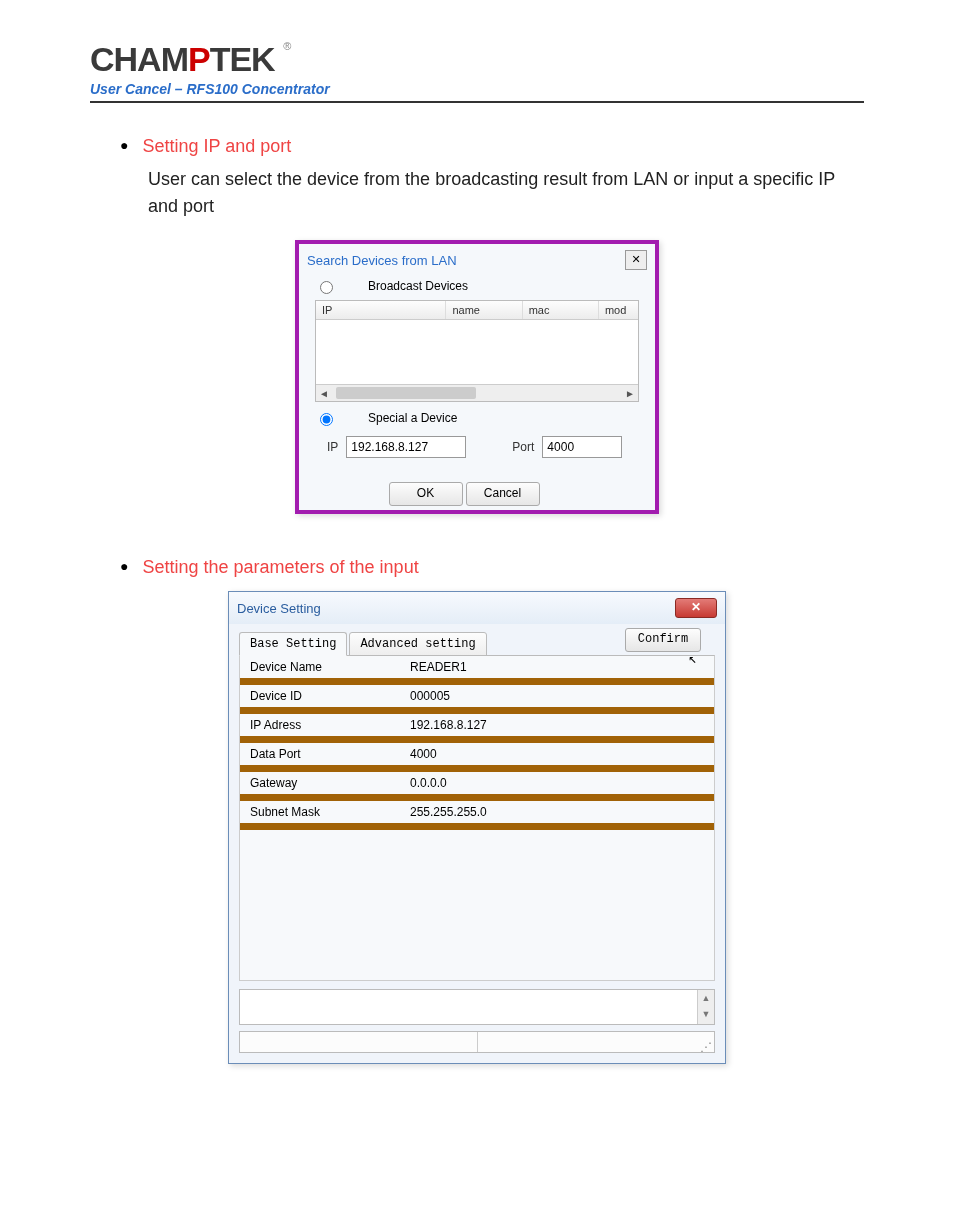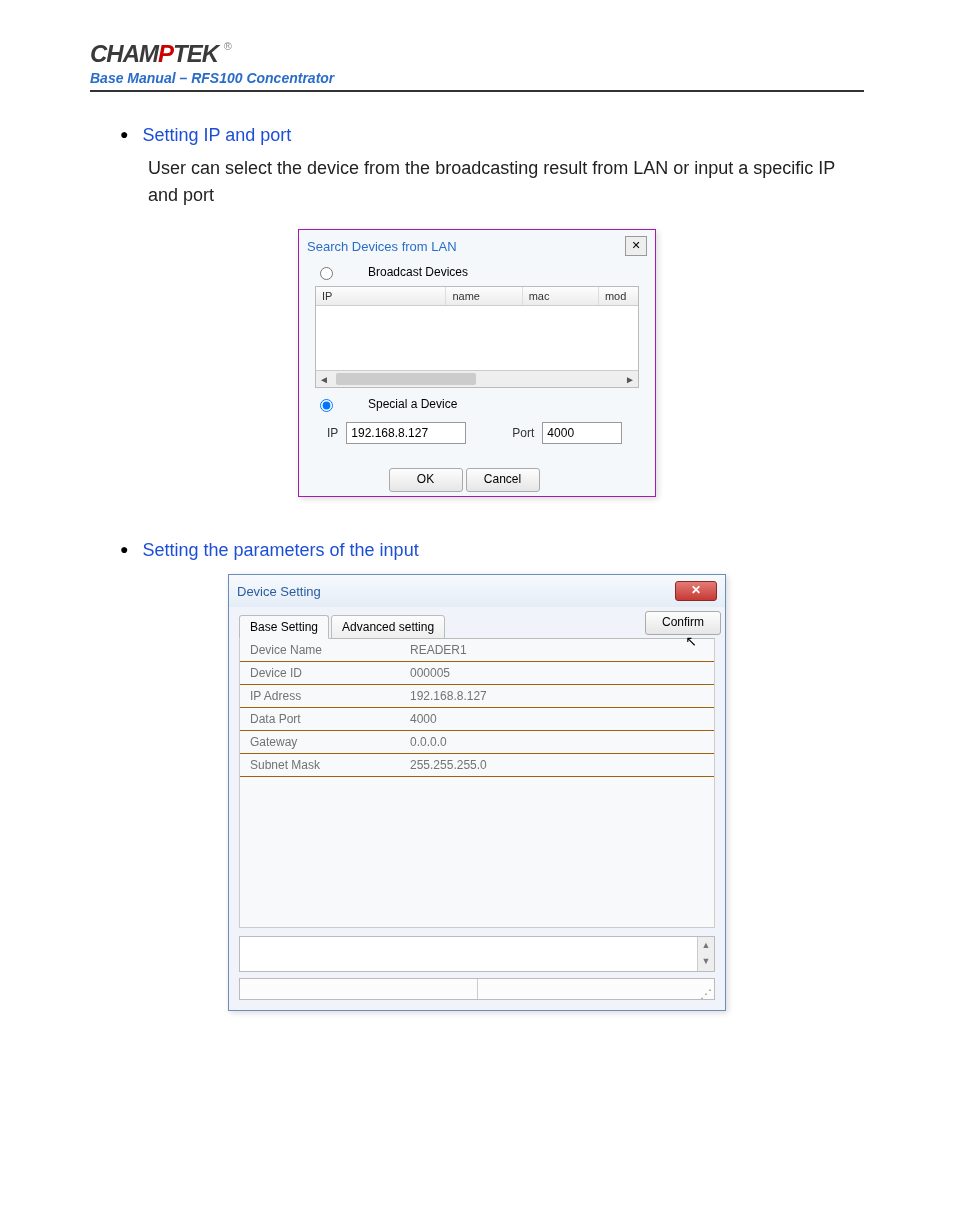--- a/index.html
+++ b/index.html
@@ -10,23 +10,22 @@
     width: 954px;
   }
   .page {
     padding: 40px 90px 60px 90px;
     width: 774px;
   }
   .header-logo {
     margin-bottom: 2px;
   }
   .logo-text {
-    font-size: 24px;
+    font-size: 34px;
     font-weight: bold;
-    font-style: italic;
     color: #3a3a3a;
     letter-spacing: -1px;
   }
   .logo-text .red-m {
     color: #c00;
   }
   .reg-mark {
     font-size: 11px;
     color: #888;
     vertical-align: top;
@@ -48,36 +47,36 @@
     margin-left: 30px;
     margin-bottom: 6px;
   }
   .bullet-dot {
     font-size: 14px;
     margin-right: 14px;
     margin-top: 4px;
   }
   .bullet-text {
     font-size: 18px;
-    color: #1d4ed8;
+    color: #ef4444;
     line-height: 1.5;
   }
   .bullet-desc {
     margin-left: 58px;
     font-size: 18px;
     color: #222;
     line-height: 1.5;
     margin-bottom: 20px;
   }
 
   
   .dialog1 {
     width: 356px;
     margin: 10px auto 40px auto;
-    border: 1px solid #a21caf;
+    border: 4px solid #a21caf;
     background: #f5f8fb;
     box-shadow: 2px 2px 6px rgba(0,0,0,0.15);
     font-size: 12px;
   }
   .dialog1-titlebar {
     padding: 6px 8px;
     display: flex;
     justify-content: space-between;
     align-items: center;
     background: #f5f8fb;
@@ -216,40 +215,41 @@
     font-weight: bold;
     font-size: 12px;
     text-align: center;
     line-height: 16px;
     cursor: pointer;
   }
   .tab-row {
     display: flex;
     padding: 8px 10px 0 10px;
     position: relative;
+    font-family: Liberation Mono, monospace;
   }
   .tab {
     padding: 4px 10px;
     border: 1px solid #bbb;
     background: linear-gradient(#fdfdfd,#eee);
     font-size: 12px;
     margin-right: 2px;
     cursor: pointer;
     border-top-left-radius: 3px;
     border-top-right-radius: 3px;
     position: relative;
     z-index: 2;
   }
   .tab.active {
     border-bottom: 1px solid #f7f9fb;
     background: #f7f9fb;
   }
   .confirm-btn {
     position: absolute;
-    right: 4px;
+    right: 24px;
     top: 4px;
     width: 74px;
     height: 22px;
     background: linear-gradient(#fdfdfd,#e6e6e6);
     border: 1px solid #aaa;
     border-radius: 3px;
     font-size: 12px;
     cursor: pointer;
     line-height: 20px;
     text-align: center;
@@ -266,24 +266,24 @@
     background: #f7f9fb;
     border-top: 1px solid #bbb;
     margin-top: -1px;
     padding-bottom: 150px;
   }
   .grid-table {
     width: 100%;
     border-collapse: collapse;
   }
   .grid-table td {
-    border-bottom: 1px solid #a16207;
+    border-bottom: 7px solid #a16207;
     padding: 4px 10px;
     font-size: 12px;
-    color: #737373;
+    color: #000000;
   }
   .grid-table td:first-child {
     width: 140px;
   }
   .log-box {
     margin: 0 10px 6px 10px;
     border: 1px solid #bbb;
     height: 34px;
     background: #fff;
     position: relative;
@@ -330,21 +330,21 @@
 </style>
 </head>
 <body>
 
 <div class="page">
   <div class="header-logo">
     <span class="logo-text">
       <span>CHAM</span><span class="red-m">P</span><span>TEK</span>
     </span><span class="reg-mark">®</span>
   </div>
-  <div class="subtitle">Base Manual – RFS100 Concentrator</div>
+  <div class="subtitle">User Cancel – RFS100 Concentrator</div>
   <hr class="divider">
 
   <div class="bullet-item">
     <div class="bullet-dot">●</div>
     <div class="bullet-text">Setting IP and port</div>
   </div>
   <div class="bullet-desc">User can select the device from the broadcasting result from LAN or input a specific IP and port</div>
 
   <div class="dialog1">
     <div class="dialog1-titlebar">

